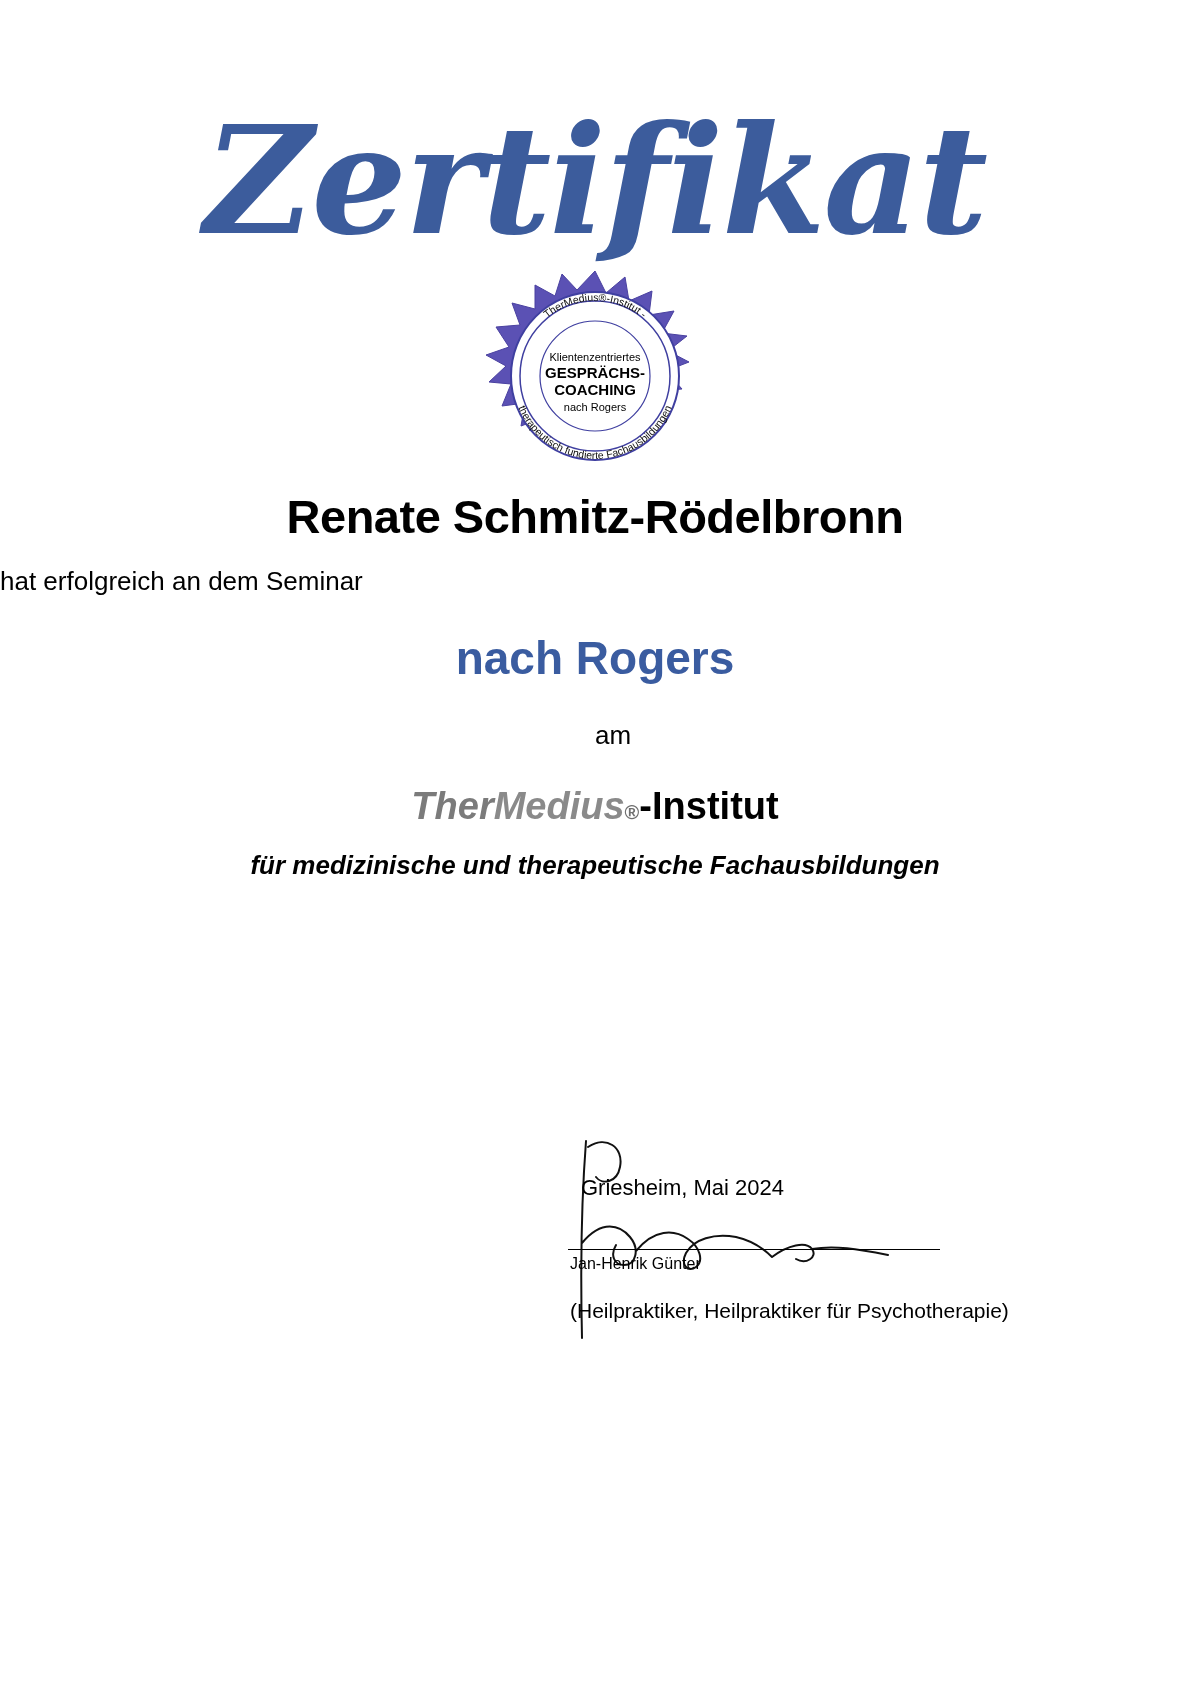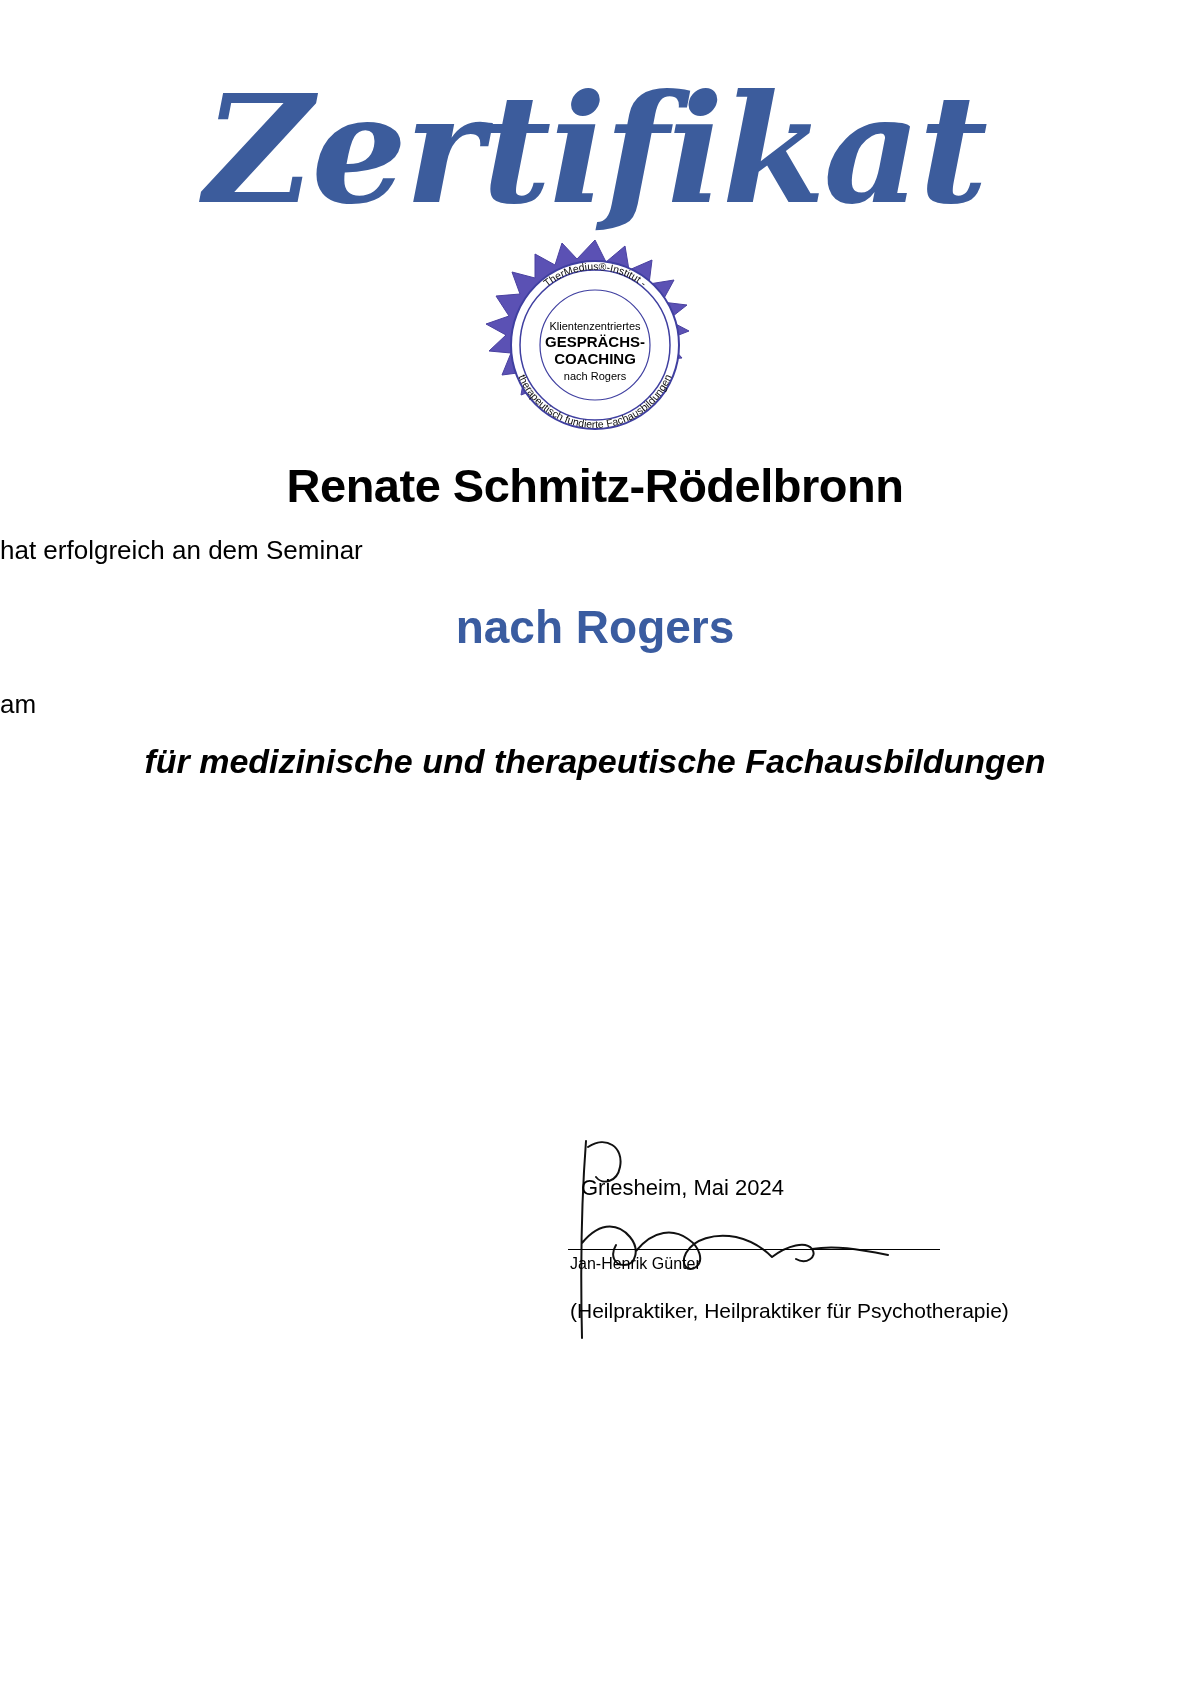--- a/index.html
+++ b/index.html
@@ -25,21 +25,21 @@
   
   .title {
     text-align: center;
     font-family: "DejaVu Serif", serif;
     font-style: italic;
     font-weight: bold;
     font-size: 150px;
     line-height: 1;
     color: #3c5c9c;
     letter-spacing: -2px;
-    padding-top: 74px;
+    padding-top: 105px;
     user-select: none;
   }
 
   
   .seal-wrap {
     position: relative;
     width: 100%;
     height: 222px;
     margin-top: 10px;
   }
@@ -70,37 +70,38 @@
   }
   .seminar {
     text-align: center;
     font-size: 46px;
     font-weight: bold;
     color: #3a5ca0;
     line-height: 1.28;
     margin-top: 32px;
   }
   .am {
-    text-align: left;
+    text-align: center;
     font-size: 26px;
     margin-top: 32px;
+    margin-left: 36px;
   }
   .institute {
     text-align: center;
     font-size: 38px;
     font-weight: bold;
     margin-top: 34px;
   }
   .institute .ther { font-style: italic; color: #7b7b7b; }
   .institute .medius { font-style: italic; color: #8a8a8a; }
   .institute .reg { font-size: 20px; color: #6f6f6f; font-style: normal; }
   .institute .inst { color: #000; font-style: normal; }
   .subtitle {
     text-align: center;
-    font-size: 34px;
+    font-size: 26px;
     font-weight: bold;
     font-style: italic;
     margin-top: 22px;
   }
   .participated {
     text-align: center;
     font-size: 26px;
     margin-top: 36px;
   }
 
@@ -187,20 +188,23 @@
   <div class="recipient">Renate Schmitz-Rödelbronn</div>
 
   <div class="line-normal">hat erfolgreich an dem Seminar</div>
 
   <div class="seminar">
     <div>nach Rogers</div>
   </div>
 
   <div class="am">am</div>
 
+  <div class="institute">
+    <span class="ther">Ther</span><span class="medius">Medius</span><span class="reg">®</span><span class="inst">-Institut</span>
+  </div>
 
   <div class="subtitle">für medizinische und therapeutische Fachausbildungen</div>
 
 
   <div class="sign-block">
     <svg class="scribble" viewBox="0 0 380 230" aria-hidden="true">
       <path d="M28,8 C24,60 22,120 24,205 M30,14 C48,2 66,14 62,34 C59,50 44,52 38,44 M24,110 C44,86 62,92 72,104 C82,116 78,132 66,132 C56,132 52,122 58,112 M78,118 C96,96 116,96 130,106 C142,114 146,128 138,134 C130,140 122,132 128,120 C136,106 156,100 178,104 C196,108 208,118 214,124 M214,124 C230,112 248,108 254,116 C260,124 248,132 238,126 M254,116 C276,112 300,116 330,122" fill="none" stroke="#111" stroke-width="2" stroke-linecap="round" stroke-linejoin="round"></path>
     </svg>
     <div class="place-date">Griesheim, Mai 2024</div>
     <div class="sign-line"></div>

